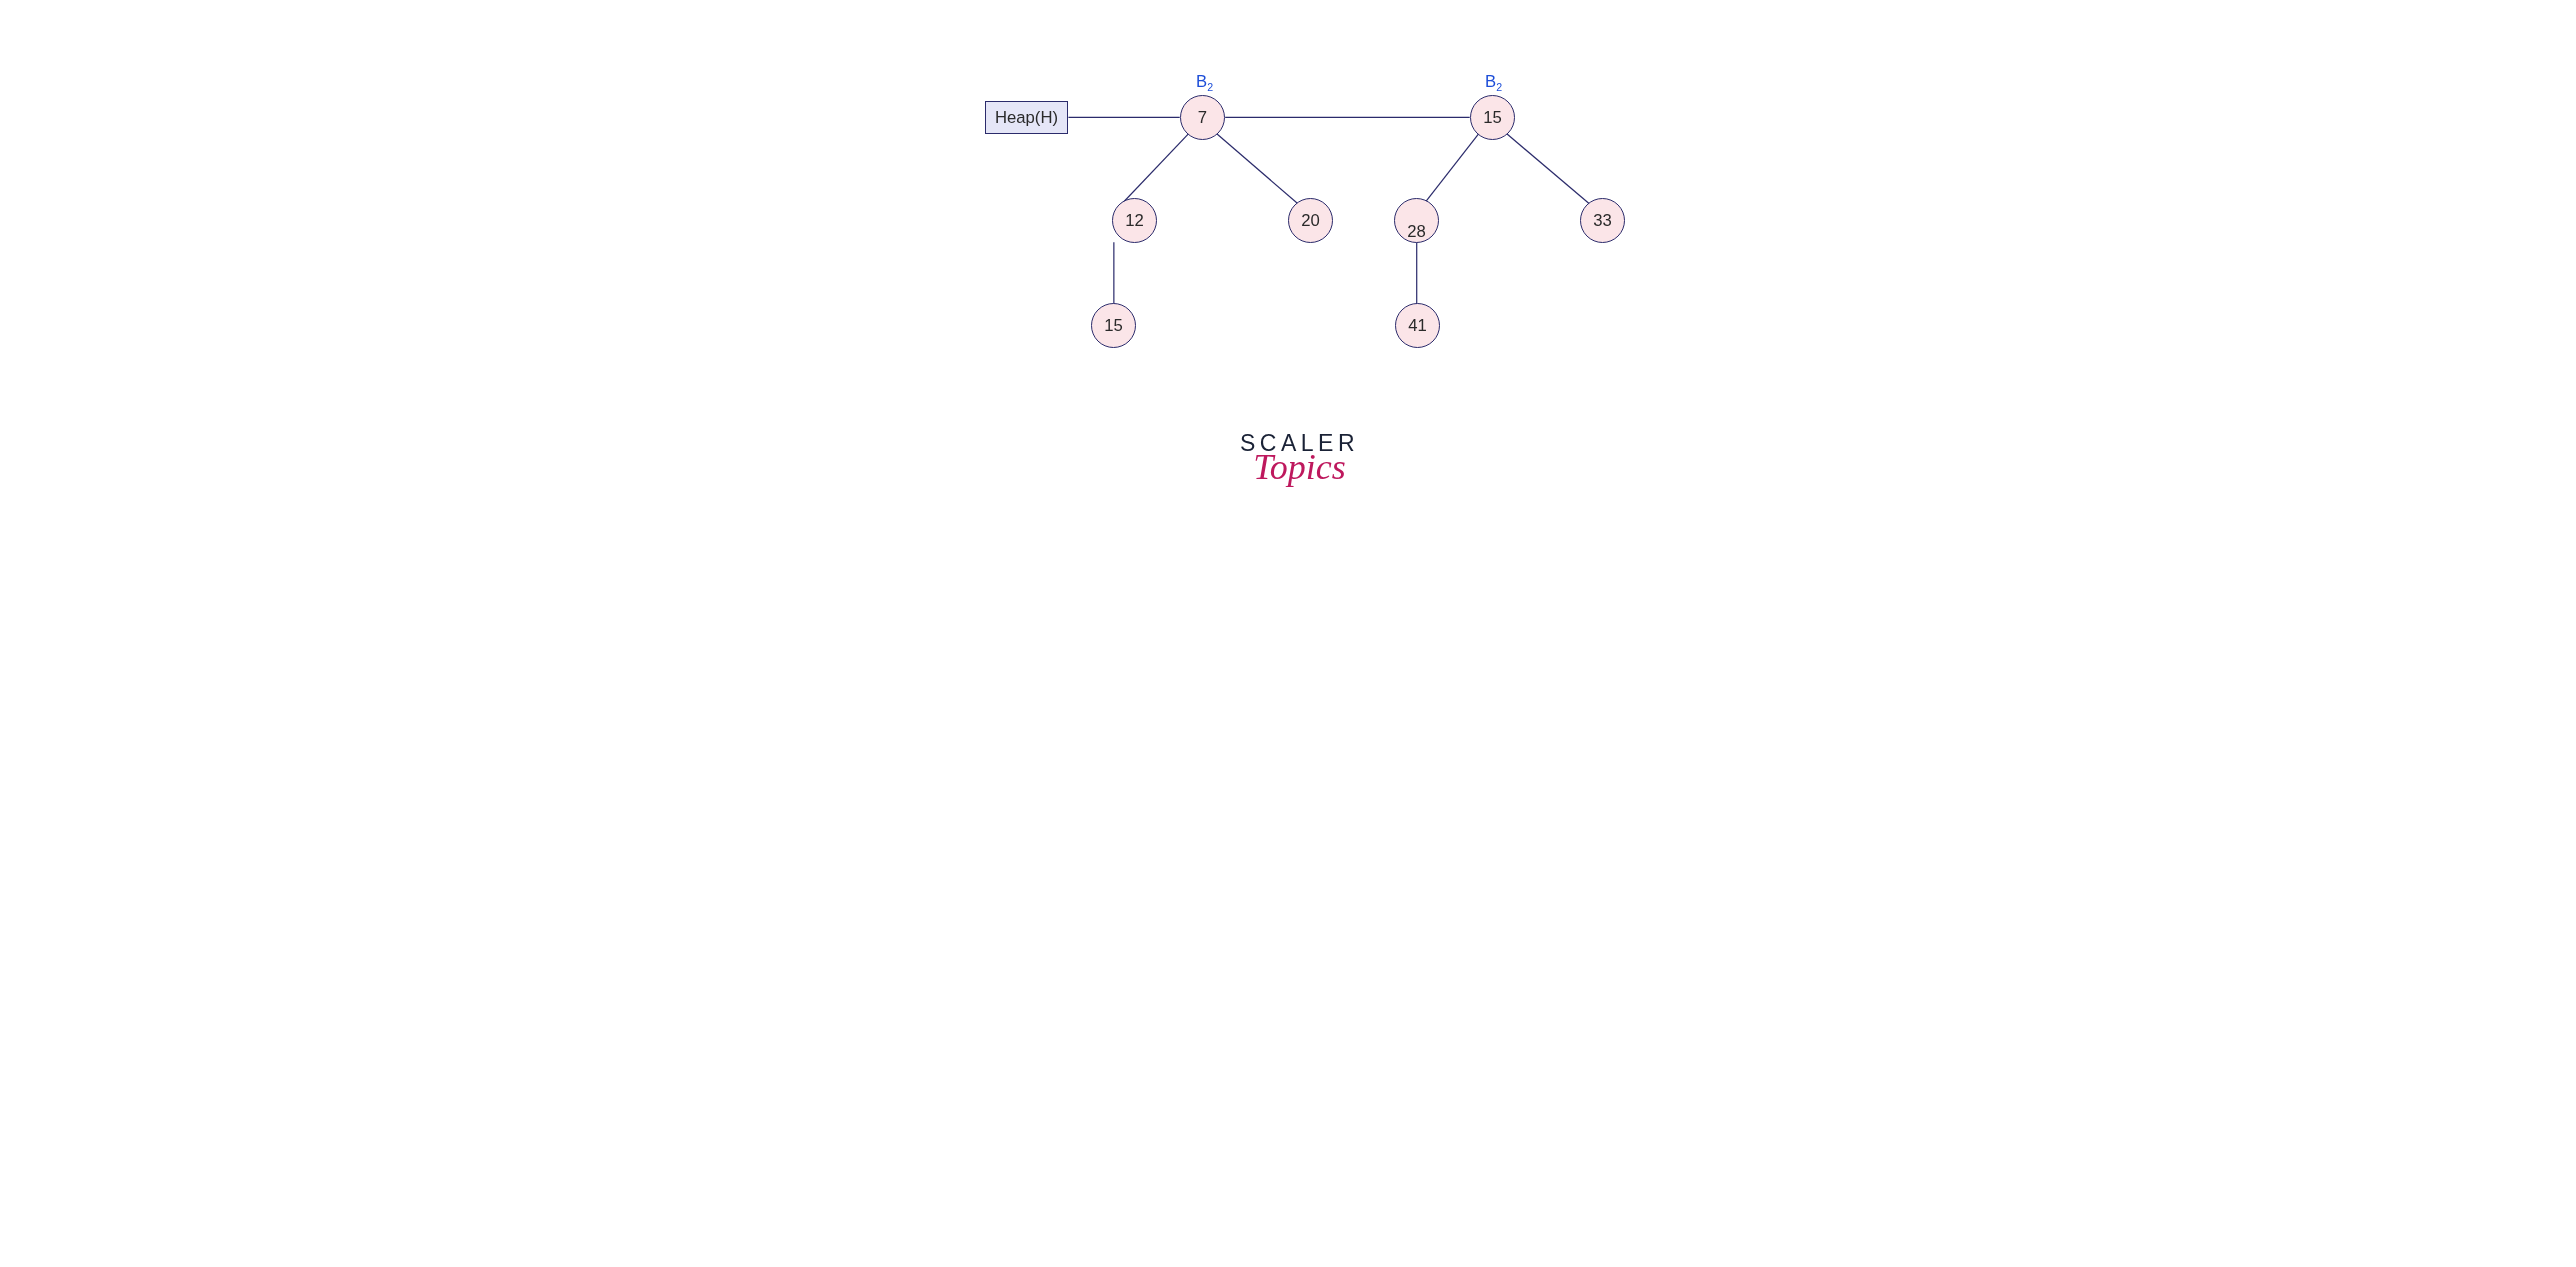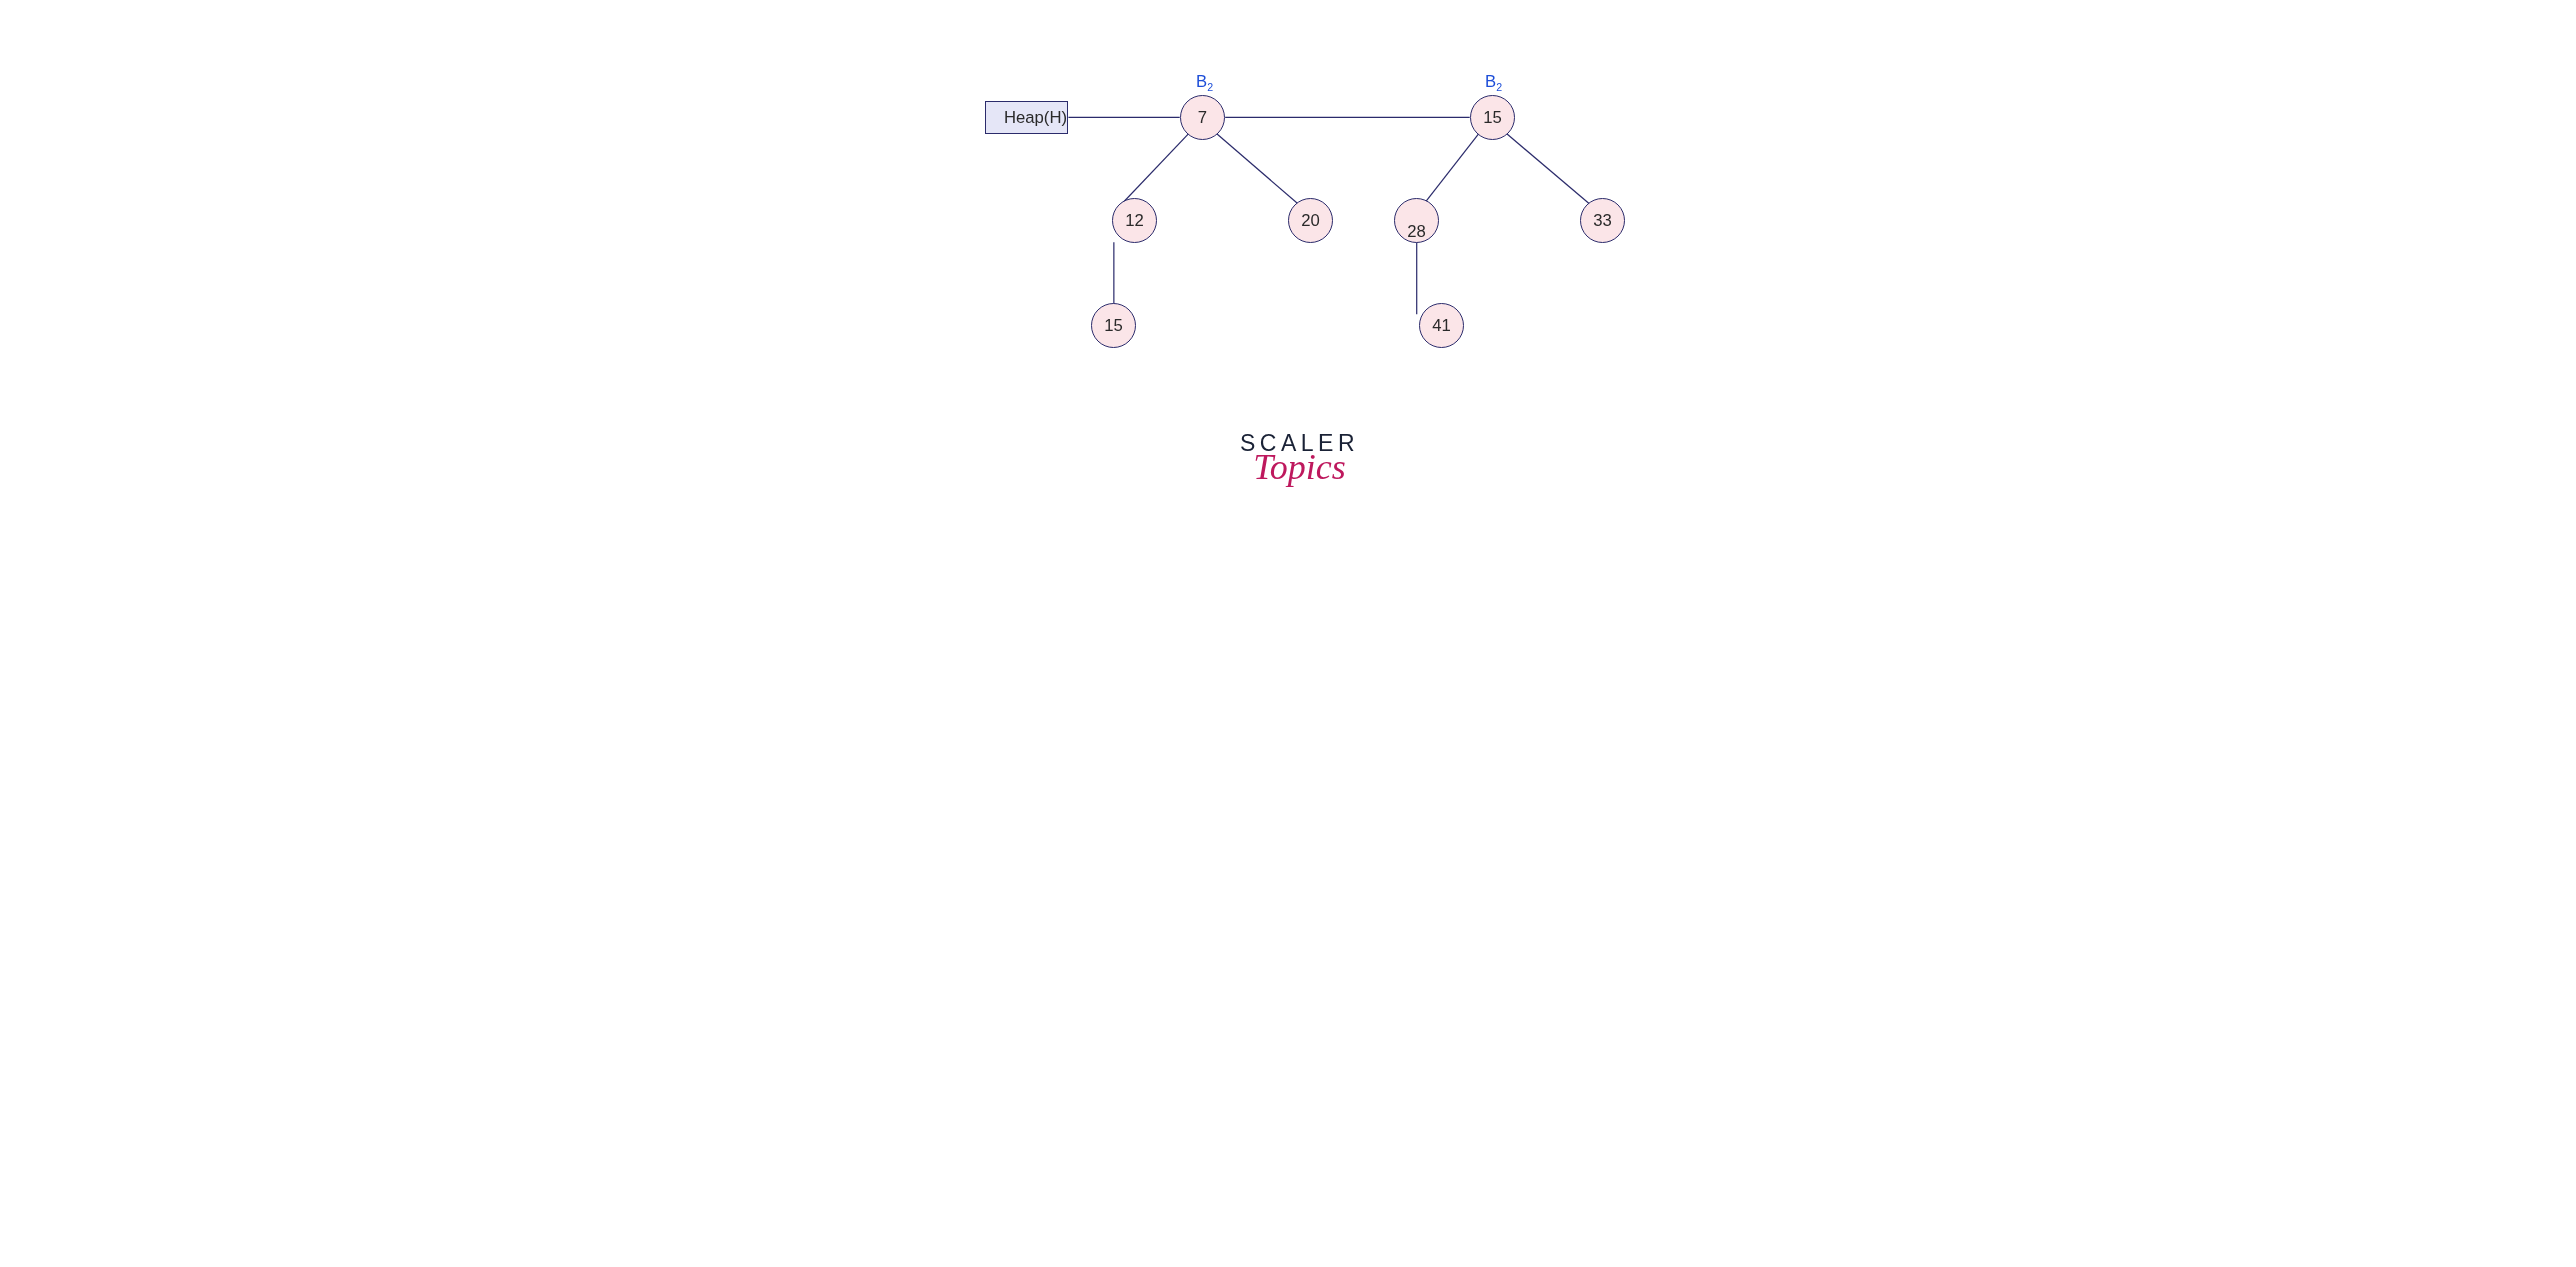--- a/index.html
+++ b/index.html
@@ -26,21 +26,21 @@
     pointer-events: none;
   }
   .heap-box {
     position: absolute;
     background: #e5e6f7;
     border: 1.1px solid #2b2b6b;
     color: #2a2a2a;
     font-size: 16.7px;
     display: flex;
     align-items: center;
-    justify-content: flex-end;
+    justify-content: center;
     box-sizing: border-box;
   }
   .node {
     position: absolute;
     width: 45px;
     height: 45px;
     border-radius: 50%;
     background: #fbe5e8;
     border: 1.1px solid #2b2b6b;
     color: #2a2a2a;
@@ -125,21 +125,21 @@
 
   <div class="node" style="left:765px; top:95px;">
     <span>15</span>
   </div>
   <div class="node" style="left:689px; top:198px;align-items:flex-end;">
     <span>28</span>
   </div>
   <div class="node" style="left:875px; top:198px;">
     <span>33</span>
   </div>
-  <div class="node" style="left:714px; top:303px;">
+  <div class="node" style="left:690px; top:303px;">
     <span>41</span>
   </div>
 
   <div class="logo" style="left:530px; top:432px; width:129px;">
     <div class="logo-top">SCALER</div>
     <div class="logo-bottom">Topics</div>
   </div>
 
 </div>
 

